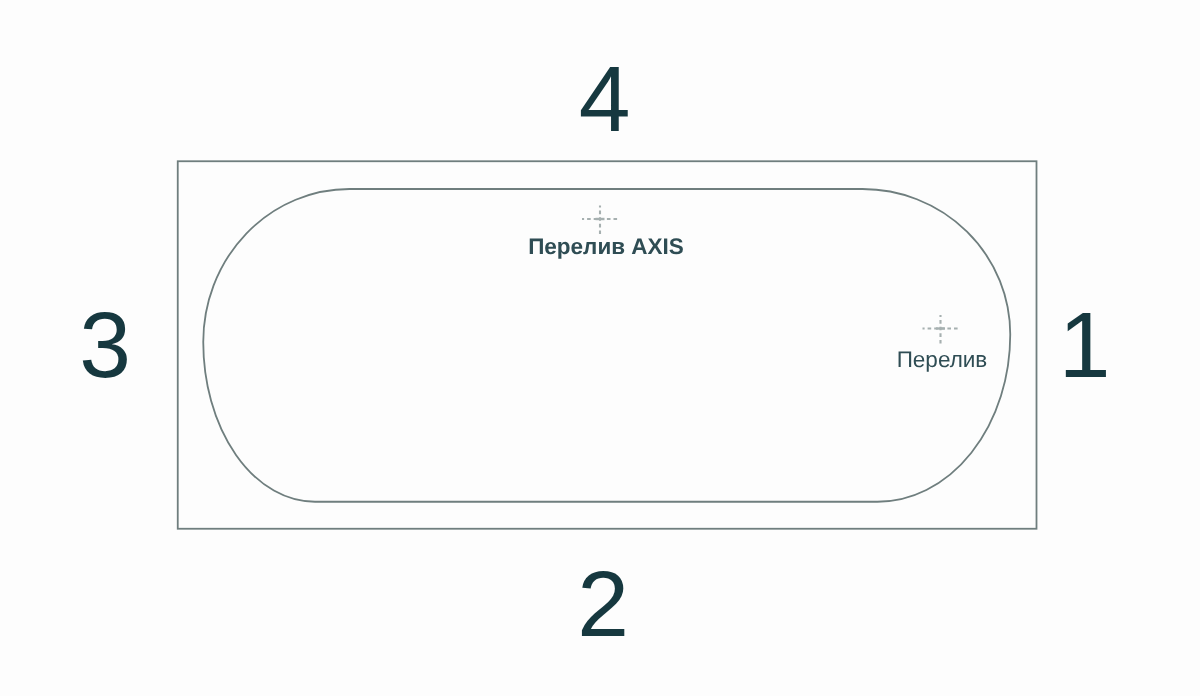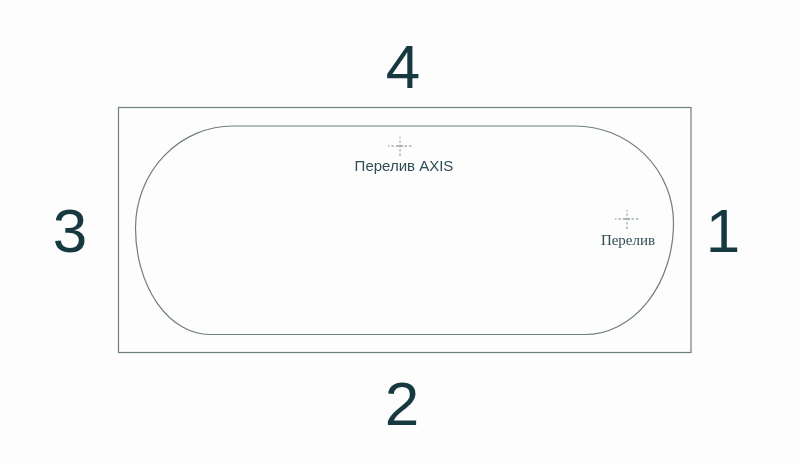--- a/index.html
+++ b/index.html
@@ -70,17 +70,17 @@
   </svg>
 
   <div class="side-num" style="left:403px; top:67px;">4</div>
 
   <div class="side-num" style="left:402px; top:404px;">2</div>
 
   <div class="side-num" style="left:70px; top:231px;">3</div>
 
   <div class="side-num" style="left:723px; top:231px;">1</div>
 
-  <div class="marker-label" style="left:404px; top:165px;">Перелив AXIS</div>
+  <div class="marker-label" style="left:404px; top:165px;font-weight:bold;">Перелив AXIS</div>
 
-  <div class="marker-label" style="left:628px; top:240px;font-family:Liberation Serif, serif;">Перелив</div>
+  <div class="marker-label" style="left:628px; top:240px;">Перелив</div>
 
 </div>
 
 </body></html>

